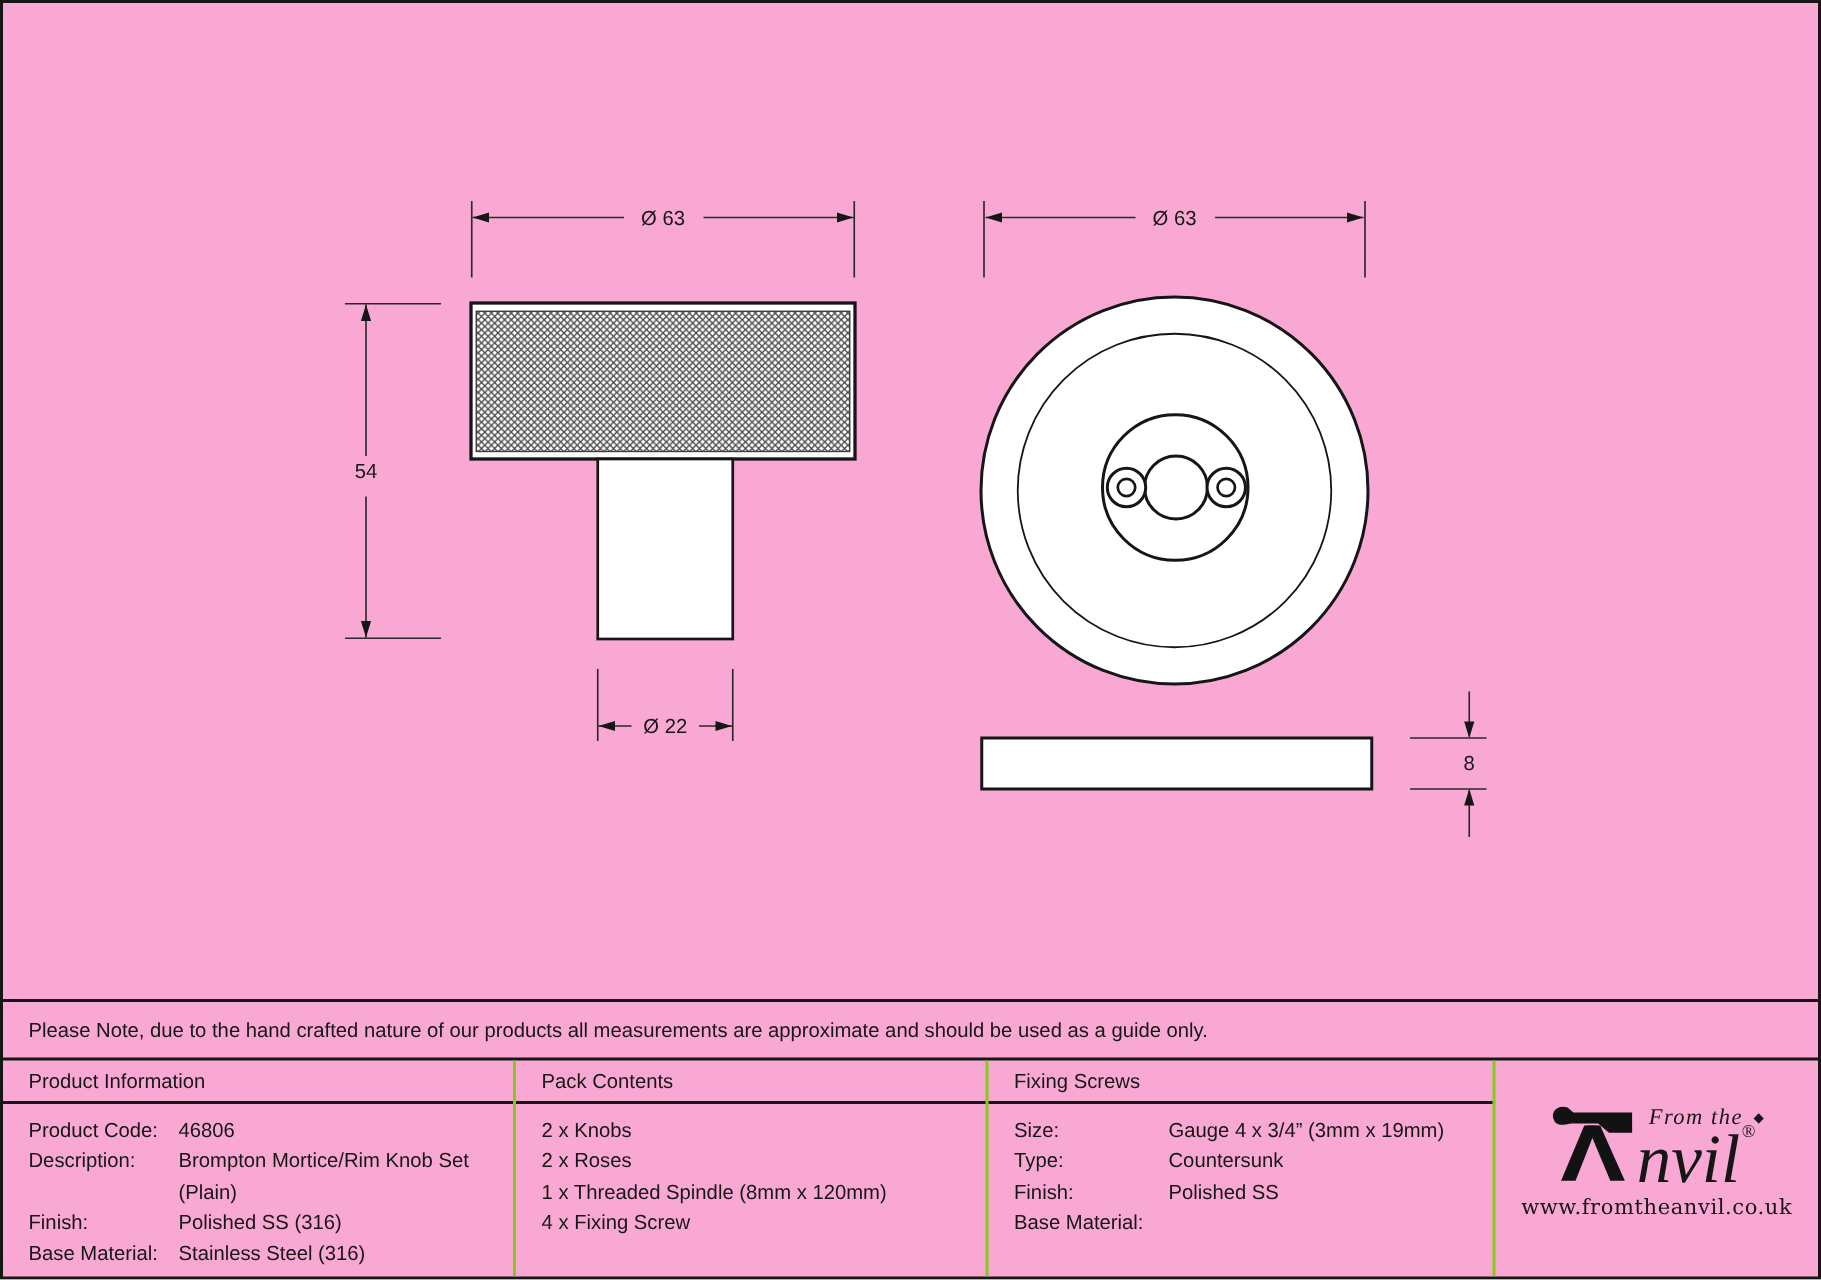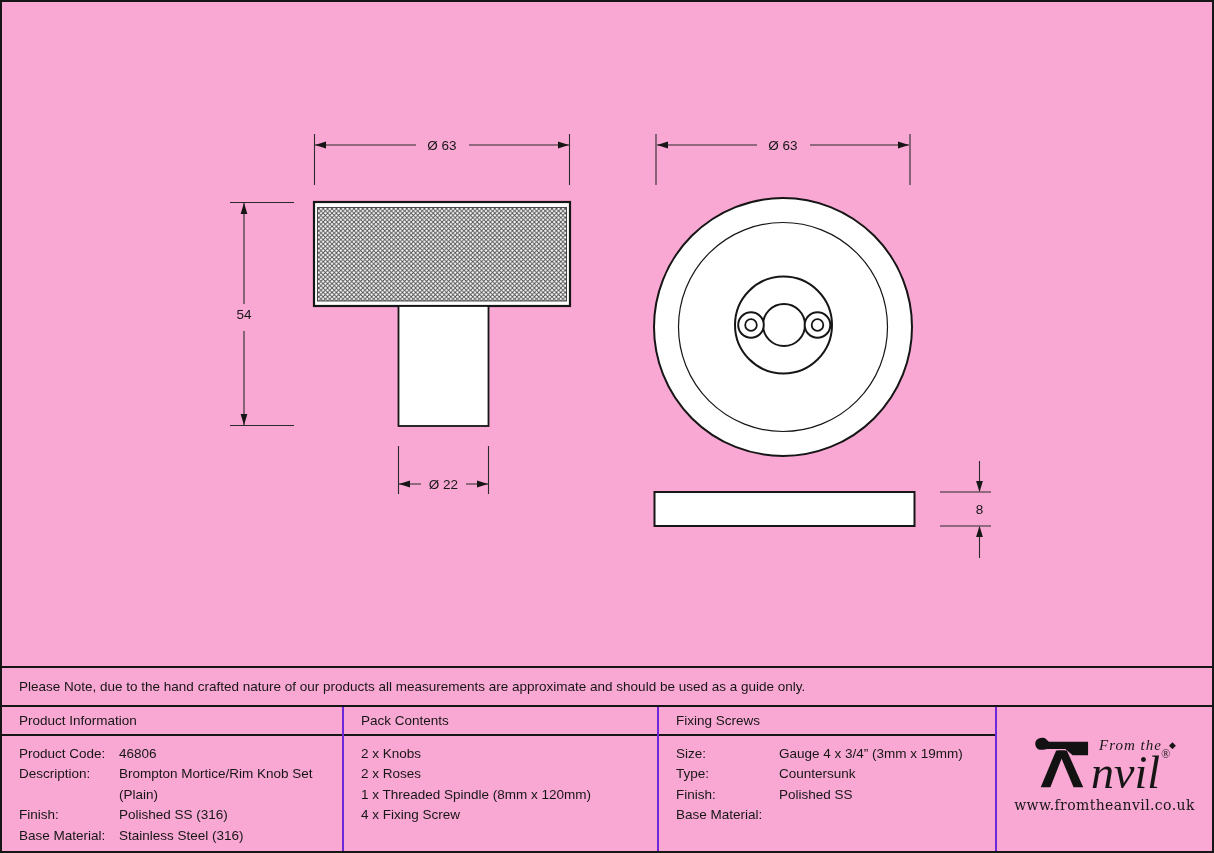--- a/index.html
+++ b/index.html
@@ -12,21 +12,21 @@
   .dim-line{stroke:#2a2a2a;stroke-width:1.1;fill:none;}
   .dim-arrow{fill:#161616;stroke:none;}
   .obj-line{stroke:#161616;fill:#ffffff;}
   .dim-text{font-family:"Liberation Sans","DejaVu Sans",sans-serif;font-size:13.5px;fill:#161616;}
   .note-row{
     position:absolute;left:0;right:0;top:664px;height:41px;box-sizing:border-box;
     border-top:2px solid #161616;border-bottom:2px solid #161616;
     display:flex;align-items:center;padding-left:17px;font-size:13.5px;
   }
   .info-table{position:absolute;left:0;right:0;top:705px;bottom:0;display:flex;}
-  .col{box-sizing:border-box;border-right:2px solid #6d28d9;}
+  .col{box-sizing:border-box;border-right:2px solid #84cc16;}
   .col-product{width:342px;}
   .col-pack{width:315px;}
   .col-fixing{width:338px;}
   .col-logo{flex:1;border-right:none;display:flex;align-items:center;justify-content:center;}
   .col-header{height:29px;box-sizing:border-box;border-bottom:2px solid #161616;
     display:flex;align-items:center;padding-left:17px;font-size:13.5px;}
   .col-body{padding:8px 16px 0 17px;font-size:13.5px;line-height:20.4px;}
   .kv{display:flex;}
   .kv .k{width:100px;flex:none;}
   .kv .v{flex:1;max-width:203px;}

